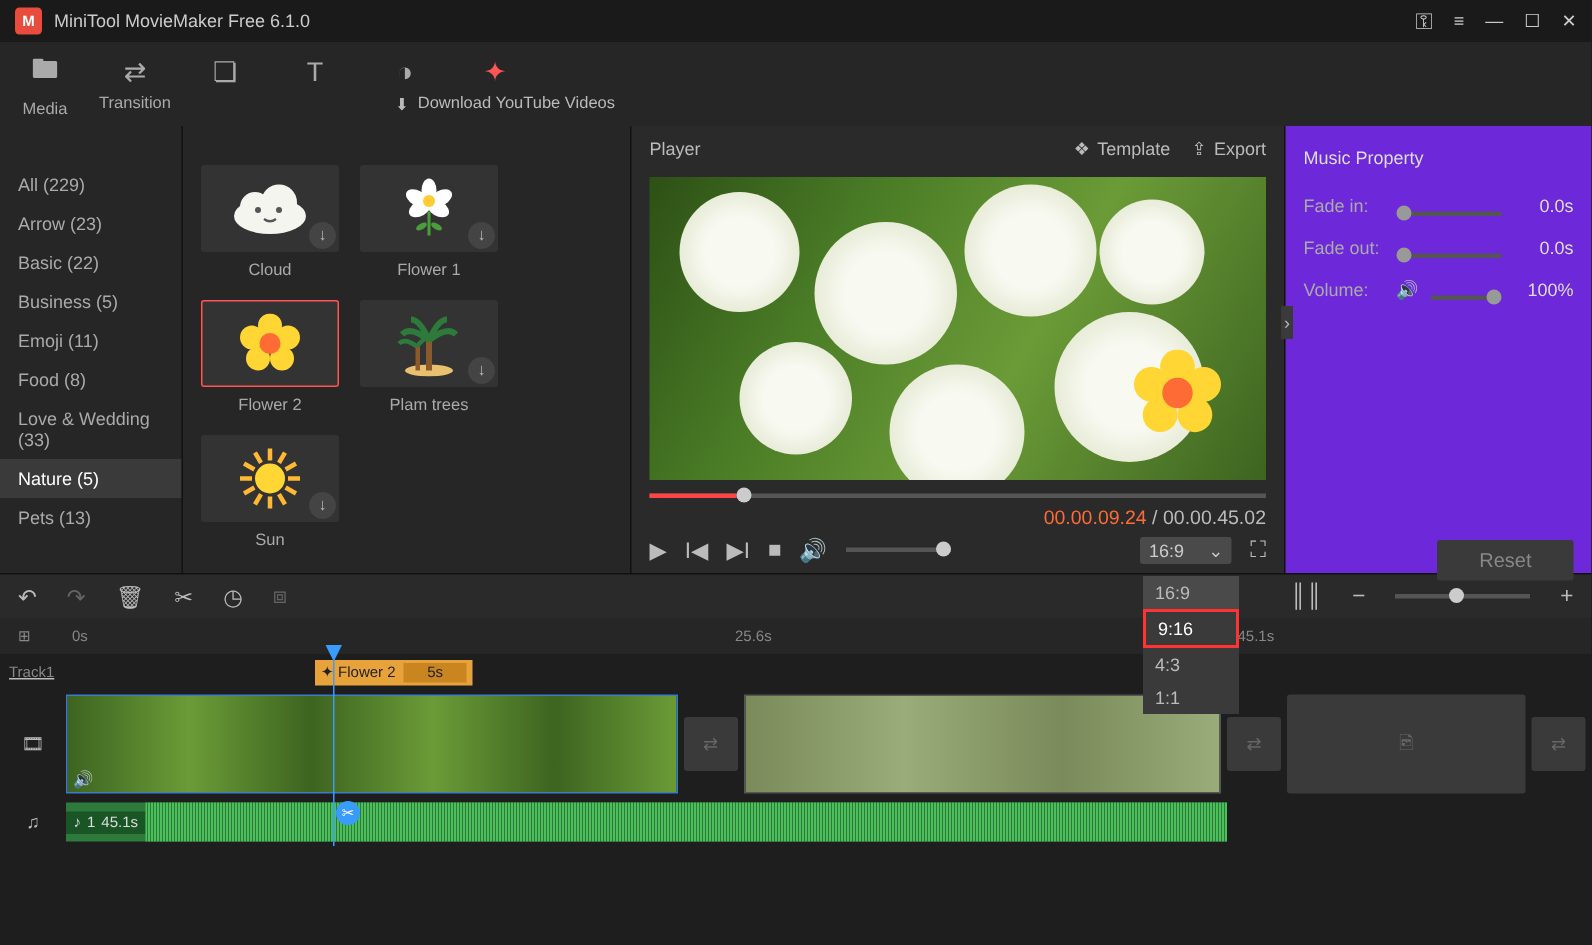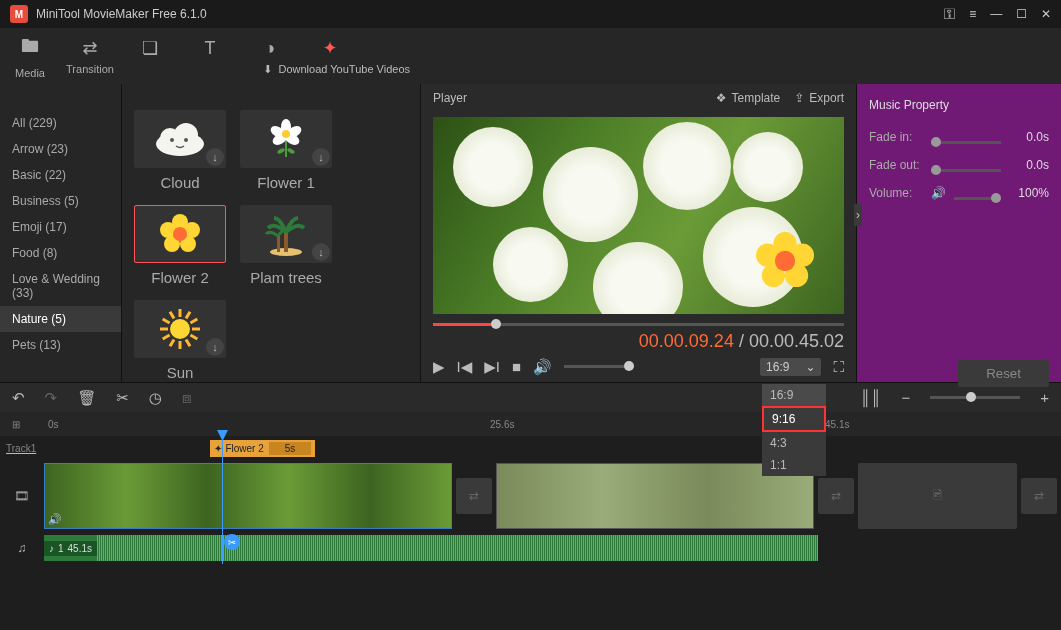--- a/index.html
+++ b/index.html
@@ -28,49 +28,49 @@
 .cat-list { overflow-y: auto; flex: 1; margin-top: 26px;}
 .cat-item { padding: 6px 12px; font-size: 12px; color: #aaa; cursor: pointer; }
 .cat-item.selected { background: #3a3a3a; color: #fff; }
 
 
 .el-panel { width: 298px; background: #262626; padding-top: 26px; display: flex; flex-wrap: wrap; gap: 14px; padding-left: 12px; align-content: flex-start; overflow:hidden;}
 .el-card { width: 92px; display: flex; flex-direction: column; align-items: center; }
 .el-thumb { width: 92px; height: 58px; background: #333; border-radius: 2px; display: flex; align-items: center; justify-content: center; position: relative; }
 .el-thumb.sel { border: 1px solid #ff5555; }
 .el-dl { position: absolute; bottom: 2px; right: 2px; width: 18px; height: 18px; background: #444; border-radius: 50%; display: flex; align-items: center; justify-content: center; font-size: 11px; }
-.el-label { margin-top: 6px; font-size: 15px; color: #aaa; }
+.el-label { margin-top: 6px; font-size: 11px; color: #aaa; }
 
 
 .player-col { flex: 1; background: #2a2a2a; display: flex; flex-direction: column; border-left: 1px solid #111; position:relative;}
 .player-head { height: 32px; display: flex; align-items: center; padding: 0 12px; font-size: 12px;}
 .player-head-sp { flex:1;}
 .p-btn { display: flex; align-items: center; gap: 5px; margin-left: 14px; cursor: pointer; color:#bbb; }
 .preview { margin: 4px 12px 0 12px; height: 218px; background: linear-gradient(120deg,#2d5016 0%,#4a7c26 30%,#6b9b37 60%,#3d6420 100%); position: relative; overflow:hidden;}
 .flower-overlay { position:absolute; right:30px; top:115px; }
 .p-slider-row { margin: 6px 12px 0 12px; display: flex; align-items: center; height: 10px; position:relative;}
 .p-track { height:3px; background:#555; width:100%; position:relative;}
 .p-fill{position:absolute;left:0;top:0;height:100%;width:14%;background:#ff4444;}
 .p-knob{position:absolute;left:14%;top:-4px;width:10px;height:10px;border-radius:50%;background:#ccc;}
-.p-time { margin: 2px 12px 0 0; text-align: right; font-size: 18px;}
+.p-time { margin: 2px 12px 0 0; text-align: right; font-size: 13px;}
 .p-time .cur{color:#ff6b35;}
 .p-controls { margin: 6px 12px; display: flex; align-items: center; gap: 12px;}
 .p-controls .sp{flex:1;}
 .vol-track{width:70px;height:3px;background:#555;position:relative;}
 .vol-knob{position:absolute;right:0;top:-4px;width:10px;height:10px;border-radius:50%;background:#ccc;}
 
 
 .aspect-sel { background:#4a4a4a;border-radius:2px;padding:2px 6px;display:flex;align-items:center;gap:16px;cursor:pointer;color:#ccc;}
 .aspect-pop { position:absolute; right:30px; top:300px; background:#3a3a3a; width:64px; z-index:10;}
 .aspect-opt { padding:4px 8px; cursor:pointer; color:#bbb;}
 .aspect-opt.cur { background:#4a4a4a;}
 .aspect-opt.hl { border:2px solid #ff3333; color:#fff;}
 
 
-.props-col { width: 205px; background: #701a75; border-left:1px solid #111; padding:10px 12px;}
+.props-col { width: 205px; background: #6d28d9; border-left:1px solid #111; padding:10px 12px;}
 .props-title{font-size:12px;color:#ddd;margin-bottom:14px;height:22px;display:flex;align-items:center;}
 .prop-row{display:flex;align-items:flex-end;margin-bottom:14px;gap:8px;}
 .prop-lbl{width:54px;color:#aaa;}
 .prop-slider{flex:1;height:3px;background:#555;position:relative;}
 .prop-knob{position:absolute;left:0;top:-4px;width:10px;height:10px;border-radius:50%;background:#999;}
 .prop-val{width:40px;text-align:right;color:#ddd;}
 .reset-btn{margin-top:160px;background:#3a3a3a;color:#888;border:none;padding:6px 28px;border-radius:2px;cursor:pointer;margin-left:auto;display:block;}
 
 
 .tl-toolbar{height:30px;background:#2a2a2a;display:flex;align-items:center;padding:0 12px;gap:20px;border-top:1px solid #111;}
@@ -152,21 +152,21 @@
 </div>
 
 <div class="upper">
 
   <div class="cat-col">
     <div class="cat-list" id="catList">
         <div class="cat-item">All (229)</div>
         <div class="cat-item">Arrow (23)</div>
         <div class="cat-item">Basic (22)</div>
         <div class="cat-item">Business (5)</div>
-        <div class="cat-item">Emoji (17)</div>
+        <div class="cat-item">Emoji (11)</div>
         <div class="cat-item">Food (8)</div>
         <div class="cat-item">Love &amp; Wedding (33)</div>
         <div class="cat-item selected">Nature (5)</div>
         <div class="cat-item">Pets (13)</div>
       </div>
   </div>
   <div class="dl-row">
     <span>⬇</span>
     <span>Download YouTube Videos</span>
   </div>

